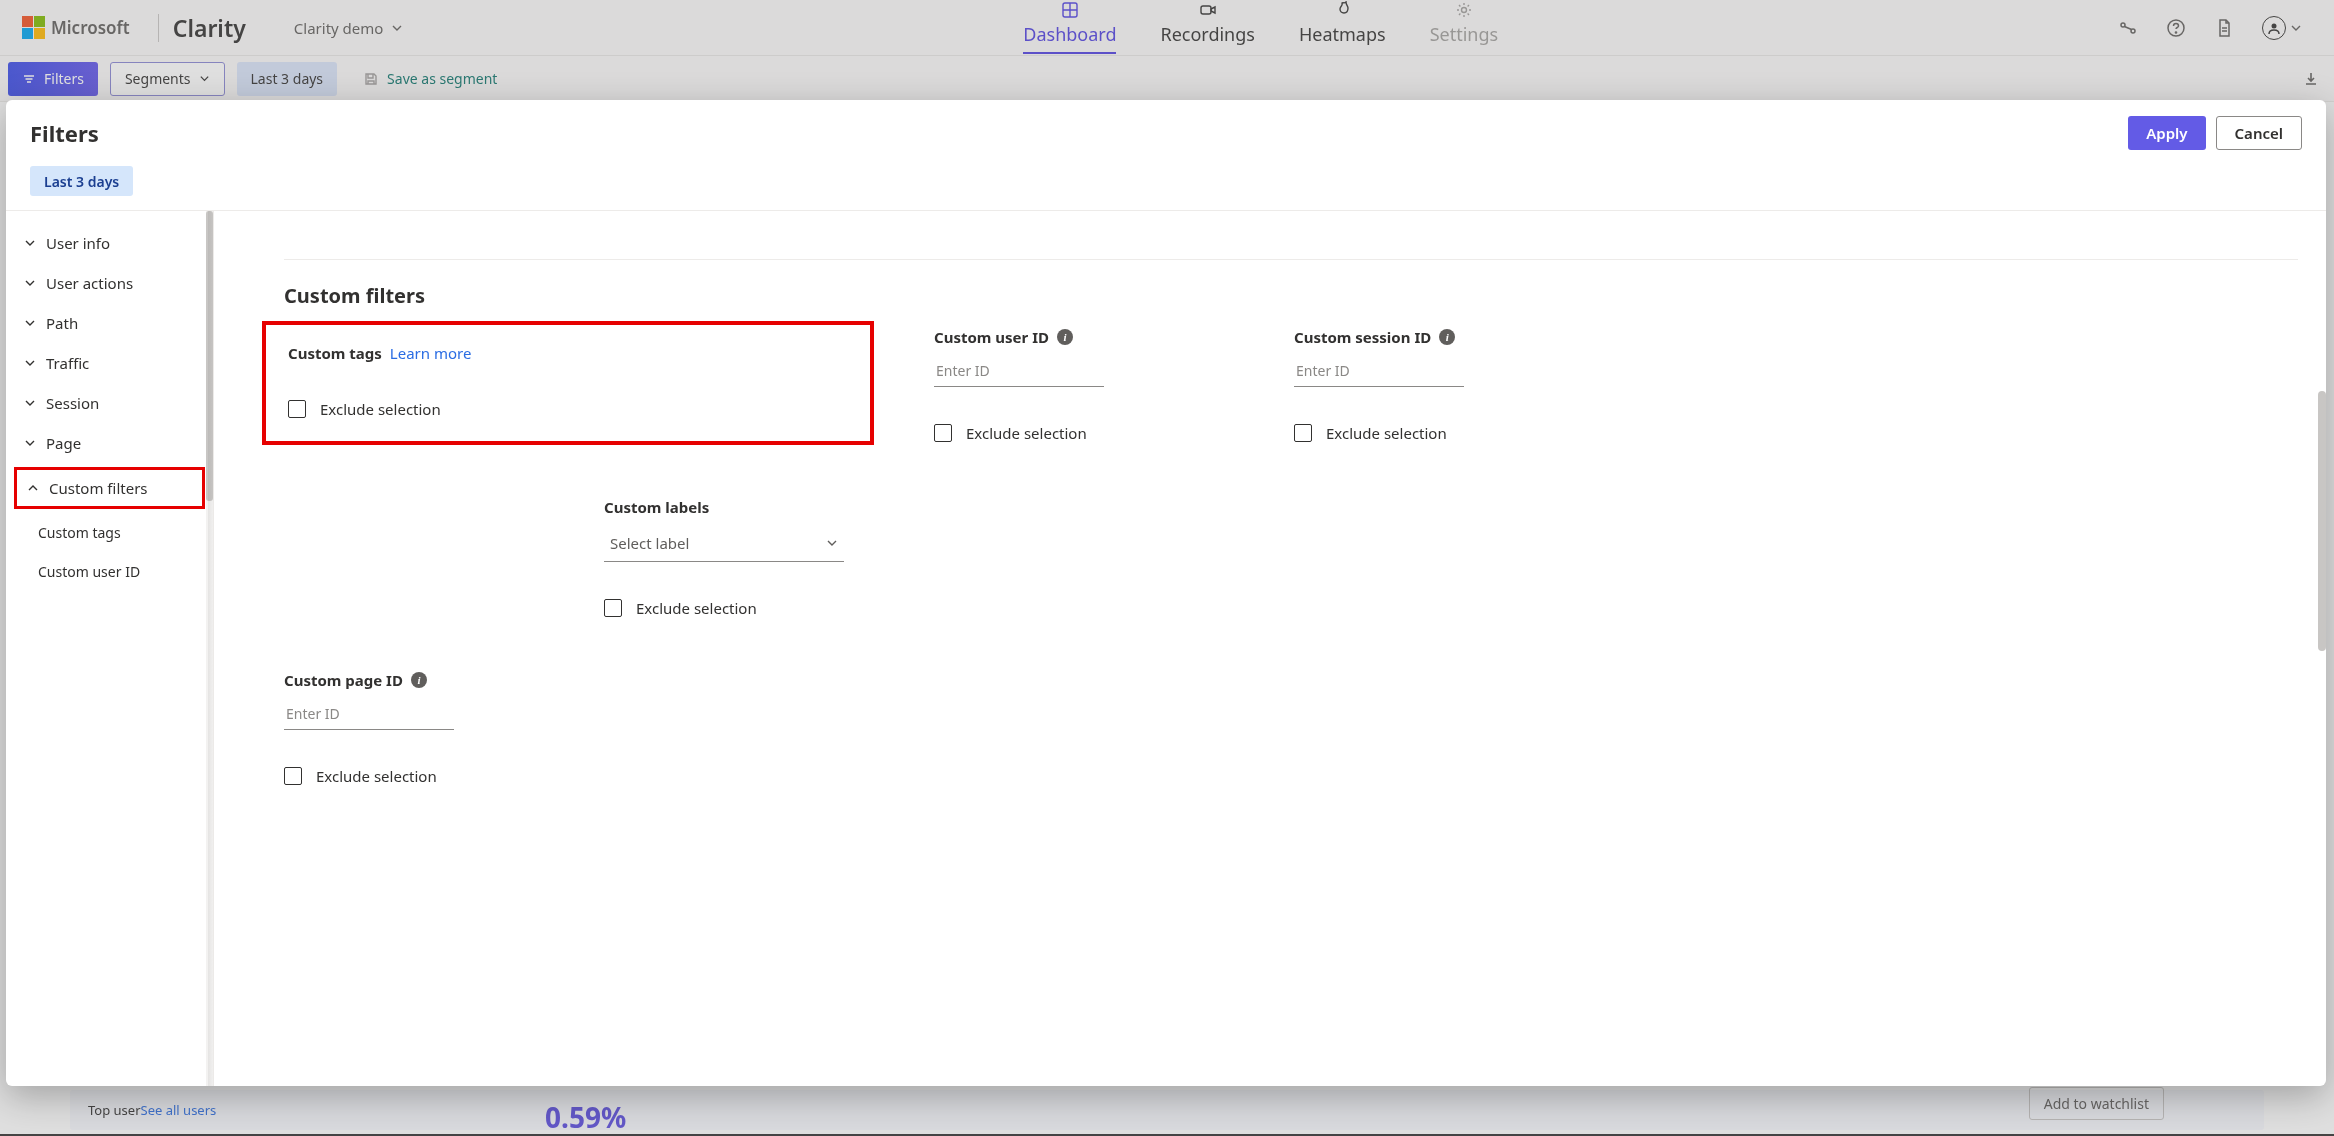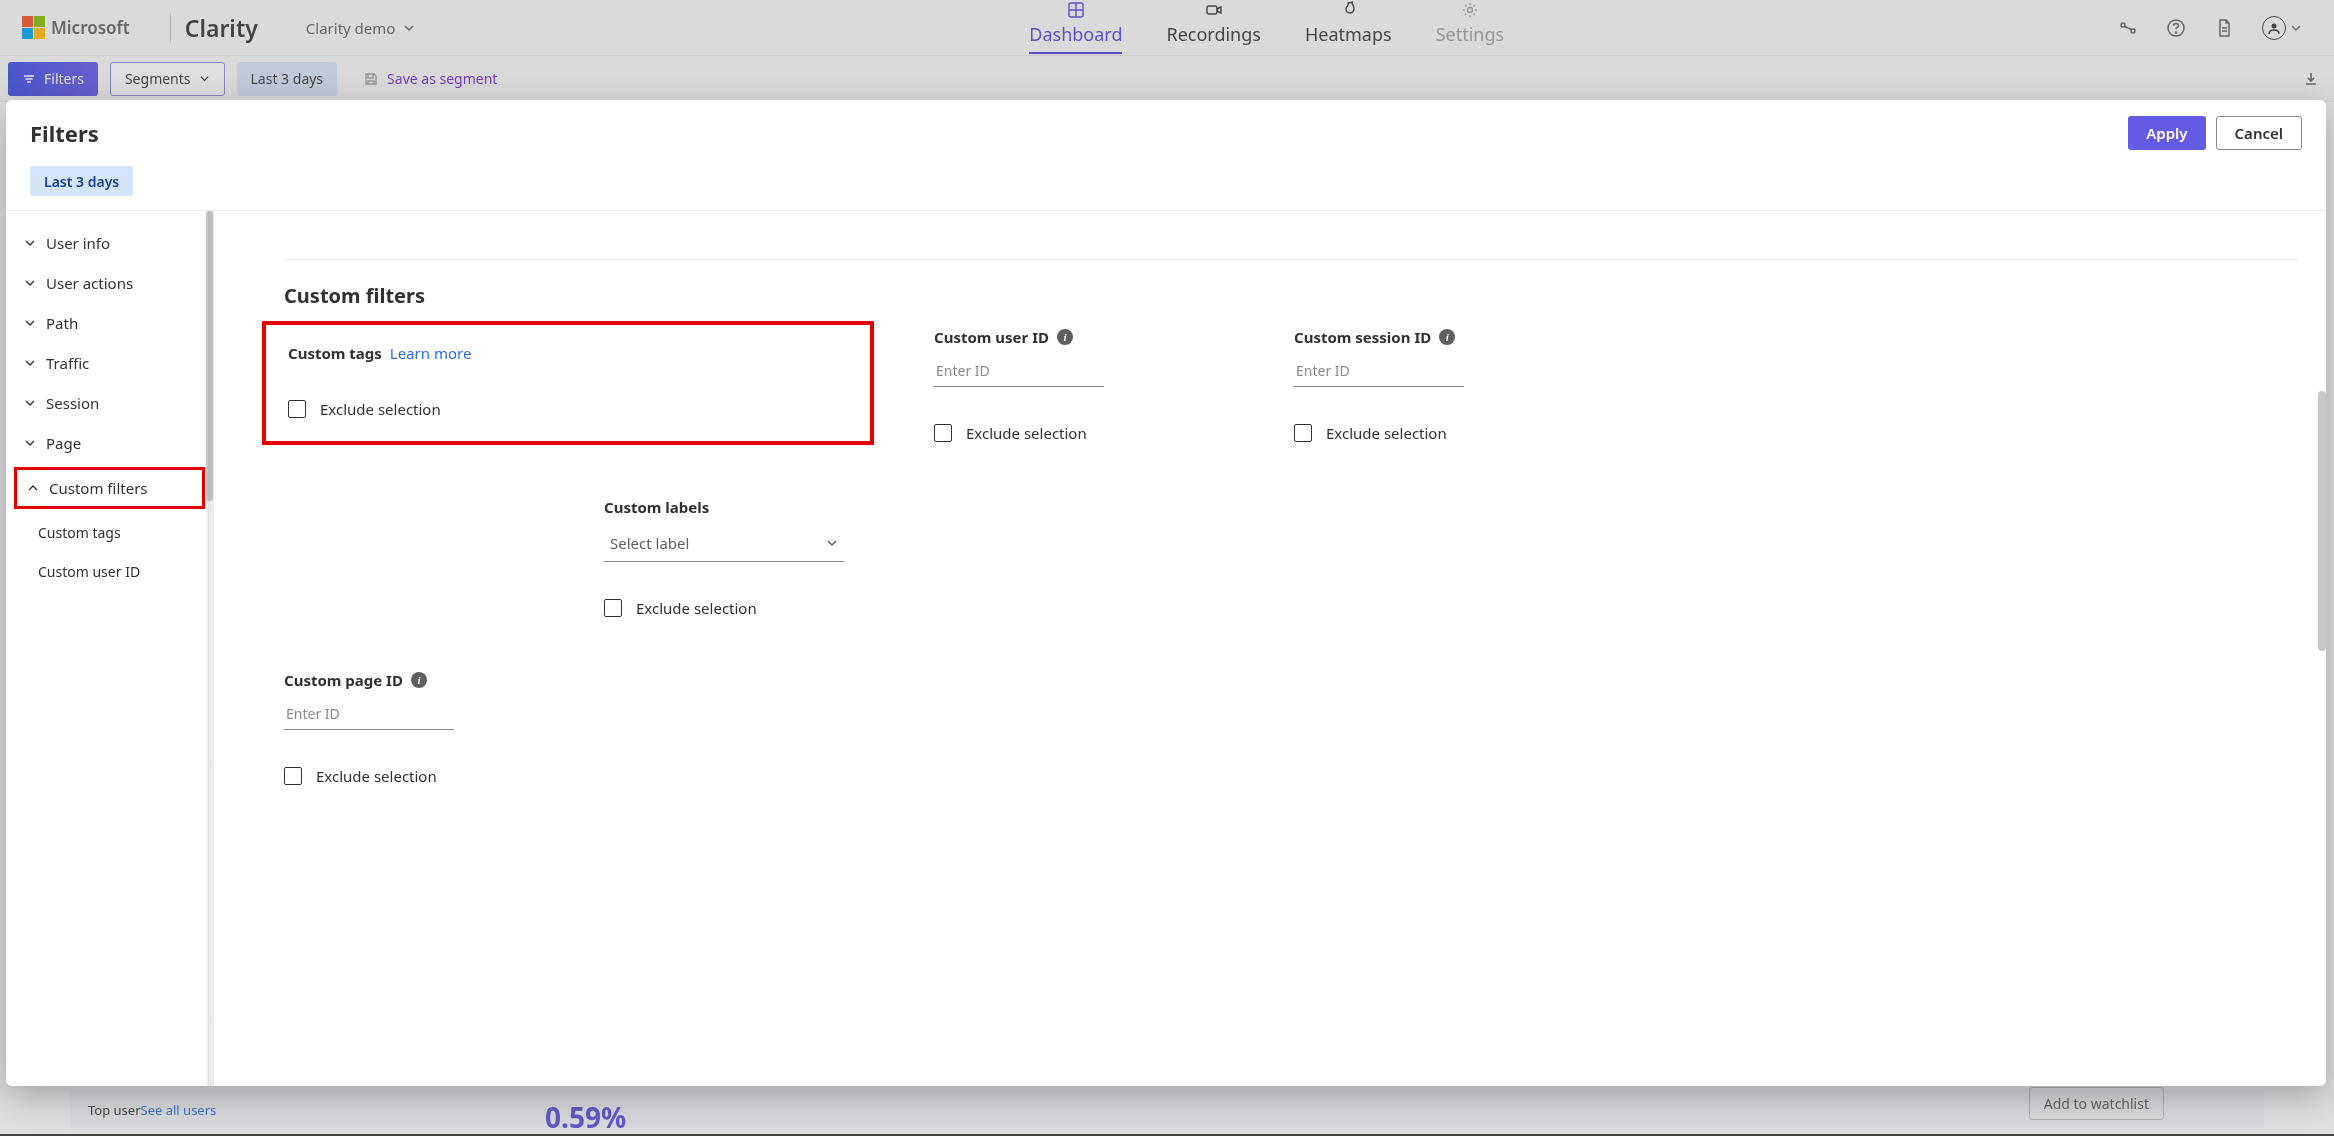--- a/index.html
+++ b/index.html
@@ -10,21 +10,21 @@
   .topbar {
     height: 56px; display: flex; align-items: center; padding: 0 22px;
     border-bottom: 1px solid #e7e6e5; background: #faf9f8;
   }
   .ms-logo { display: grid; grid-template-columns: 11px 11px; grid-template-rows: 11px 11px; gap: 1px; margin-right: 6px; }
   .ms-logo span { width:11px; height:11px; }
   .ms-logo span:nth-child(1){background:#f25022;}
   .ms-logo span:nth-child(2){background:#7fba00;}
   .ms-logo span:nth-child(3){background:#00a4ef;}
   .ms-logo span:nth-child(4){background:#ffb900;}
-  .ms-wordmark { font-weight:600; font-size:17px; color:#605e5c; margin-right:26px; }
+  .ms-wordmark { font-weight:600; font-size:17px; color:#605e5c; margin-right:14px; }
   .vbar { width:1px; height:28px; background:#c8c6c4; margin: 0 14px; }
   .product { font-size:23px; font-weight:600; color:#323130; }
   .project-picker { margin-left:48px; display:flex; align-items:center; gap:8px; color:#605e5c; font-size:15px; cursor:pointer; }
   .project-picker .chev { font-size:11px; color:#605e5c; }
 
   .mainnav { flex:1; display:flex; justify-content:center; gap:44px; }
   .mainnav-item { display:flex; flex-direction:column; align-items:center; gap:3px; font-size:18px; color:#323130; cursor:pointer; padding-bottom:6px; border-bottom:2px solid transparent; }
   .mainnav-item.active { border-bottom-color:#5041e1; color:#5041e1; }
   .mainnav-item.disabled { color:#a19f9d; }
   .mainnav-item .mi-icon { width:18px; height:18px; display:flex; align-items:center; justify-content:center; color:inherit; }
@@ -34,21 +34,21 @@
   .topicons .avatar-wrap { display:flex; align-items:center; gap:4px; }
   .topicons .avatar-circle { width:24px;height:24px;border-radius:50%;border:1.5px solid #323130;display:flex;align-items:center;justify-content:center; }
 
   
   .filterbar { height:46px; display:flex; align-items:center; gap:12px; padding:0 8px; background:#faf9f8; border-bottom:1px solid #edebe9;}
   .pill { height:34px; display:flex; align-items:center; gap:8px; padding:0 14px; border-radius:3px; font-size:14px; cursor:pointer; }
   .pill.primary { background:linear-gradient(90deg,#3a4be7,#6154ea); color:#fff; }
   .pill.primary .ficon { width:14px;height:14px; }
   .pill.outline { border:1px solid #8886d3; color:#323130; background:#fff;}
   .pill.tint { background:#d9e3f8; color:#323130;}
-  .pill.ghost { color:#6d28d9;}
+  .pill.ghost { color:#0f766e;}
   .pill.ghost .save-icon{color:#a19f9d;}
   .dl-icon { margin-left:auto; margin-right:6px; color:#605e5c; cursor:pointer; }
 
   
   .scrim { position:absolute; inset:0; background:rgba(128,128,128,0.25); pointer-events:none; }
 
   
   .modal {
     position:absolute; left:6px; right:8px; top:100px; bottom:50px;
     background:#fff; border-radius:6px; box-shadow:0 10px 36px rgba(0,0,0,.28);

